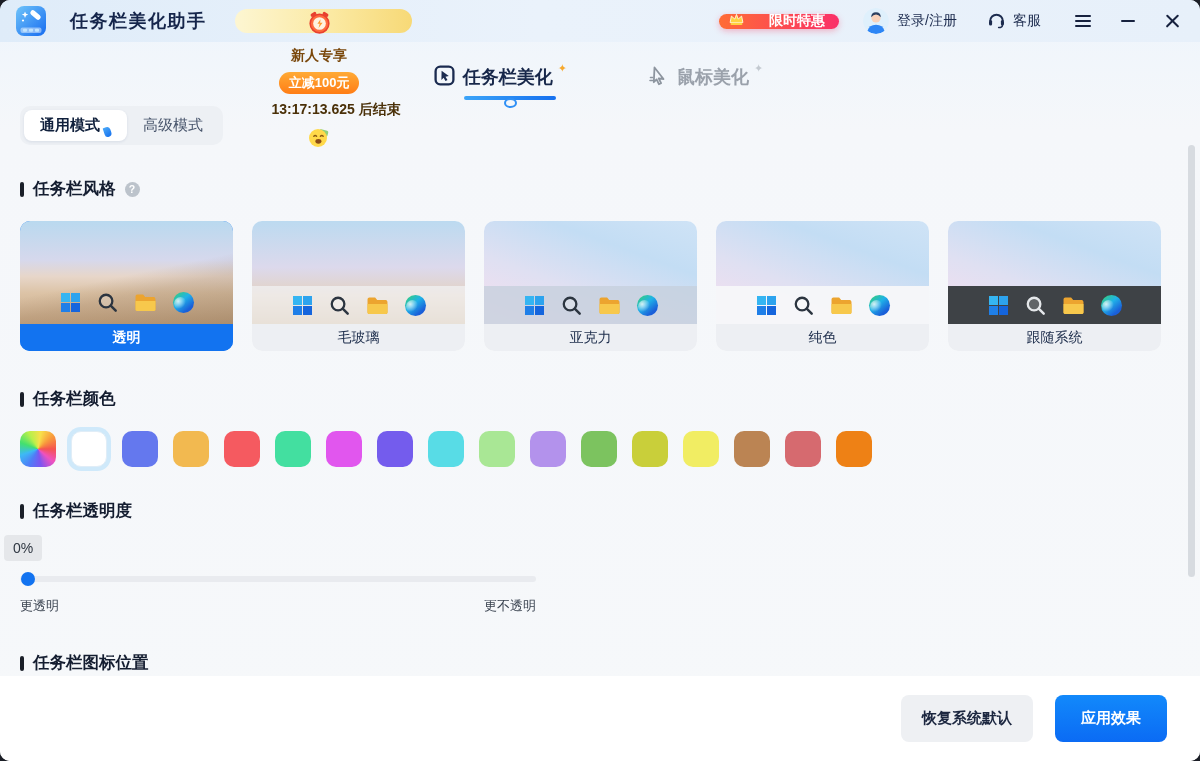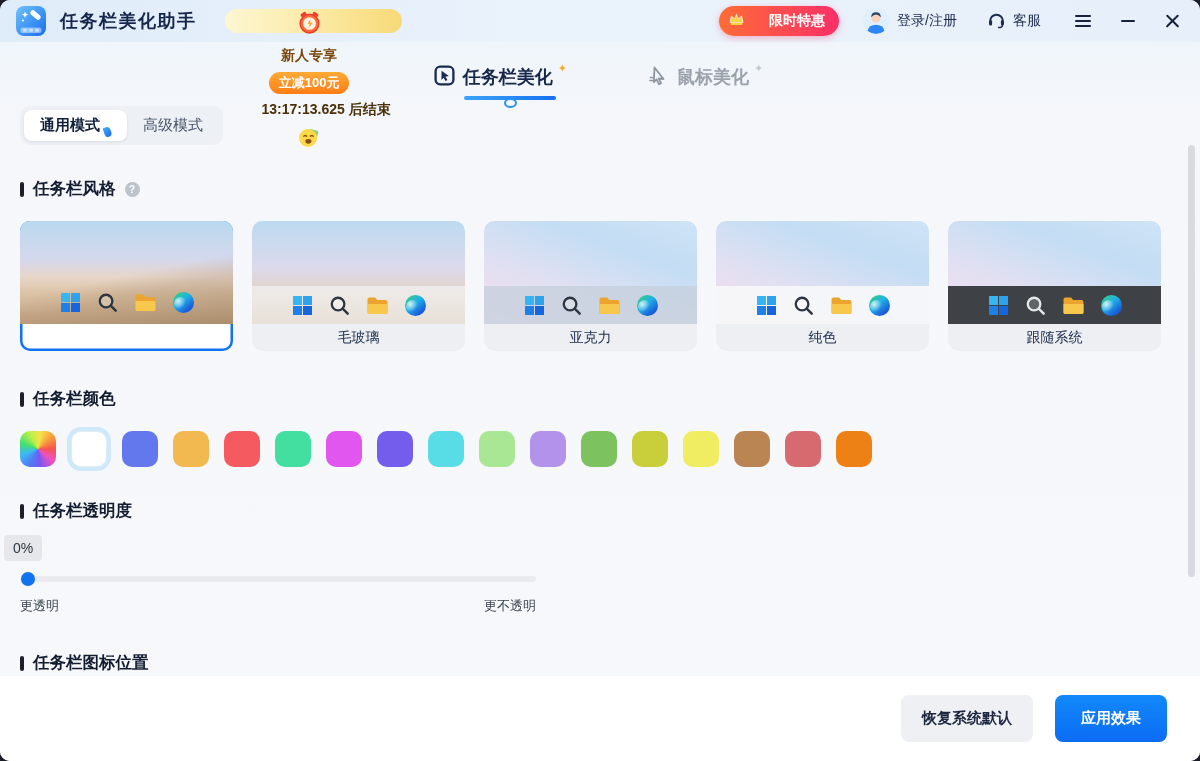--- a/index.html
+++ b/index.html
@@ -4,29 +4,29 @@
 <style>
   * { margin:0; padding:0; box-sizing:border-box; }
   html,body { width:1200px; height:761px; background:#1b1e26; font-family:"Liberation Sans","DejaVu Sans",sans-serif; }
   .window { position:relative; width:1200px; height:761px; border-radius:10px; overflow:hidden;
             background:linear-gradient(180deg,#eef5fc 0px,#f5f7fa 130px,#f6f8fa 100%); }
 
   
   .titlebar { display:flex; align-items:center; height:42px; padding:0 20px 0 16px;
               background:linear-gradient(90deg,#dfecf9 0%,#eaf2fb 45%,#e7f0fa 100%); }
   .logo { width:30px; height:30px; flex:none; }
-  .app-title { font-size:18px; font-weight:800; color:#15254b; letter-spacing:1.5px; margin-left:14px; white-space:nowrap;font-family:Liberation Serif, serif; }
+  .app-title { font-size:18px; font-weight:800; color:#15254b; letter-spacing:1.5px; margin-left:24px; white-space:nowrap;font-family:Liberation Serif, serif; }
   .promo { margin-left:28px; display:flex; align-items:center; height:24px; border-radius:16px; gap:7px;
            background:linear-gradient(90deg,#fdf6d2,#fbe9a2 55%,#f7d977); padding:0 11px 0 3px; cursor:pointer;flex-direction:column; }
   .promo-label { font-size:14px; font-weight:700; color:#7a480c; white-space:nowrap; }
   .promo-pill { background:linear-gradient(180deg,#ffaa35,#ff7d15); color:#fff; font-weight:800; font-size:13px;
                 padding:2px 10px; border-radius:11px; white-space:nowrap; }
   .promo-count { font-size:14px; font-weight:800; color:#4a3008; white-space:nowrap;margin-left:34px; }
   .tb-spacer { flex:1; }
-  .offer-btn { display:flex; align-items:center; gap:24px; height:30px; padding:0 14px 0 9px; border:none; cursor:pointer;
+  .offer-btn { display:flex; align-items:center; gap:24px; height:15px; padding:0 14px 0 9px; border:none; cursor:pointer;
                border-radius:16px; background:linear-gradient(90deg,#ff6c36,#fa2f68); color:#fff; font-weight:800;
                font-size:14px; box-shadow:0 2px 6px rgba(250,60,100,.35); white-space:nowrap; }
   .avatar { width:26px; height:26px; margin-left:24px; border-radius:50%; overflow:hidden; flex:none; cursor:pointer; }
   .login { margin-left:8px; font-size:14px; color:#1c2b4e; cursor:pointer; white-space:nowrap; }
   .support { margin-left:30px; display:flex; align-items:center; gap:7px; font-size:14px; color:#1c2b4e; cursor:pointer; white-space:nowrap; }
   .winctl { margin-left:34px; display:flex; align-items:center; gap:30px; }
   .hamburger { display:flex; flex-direction:column; gap:3px; cursor:pointer; }
   .hamburger i { display:block; width:16px; height:2.2px; background:#17223f; border-radius:1px; }
   .min-btn { width:14px; height:2.2px; background:#17223f; border-radius:1px; cursor:pointer; }
   .close-btn { position:relative; width:15px; height:15px; cursor:pointer; }
@@ -274,20 +274,21 @@
               </span>
             <span>
                 <svg width="23" height="19" viewBox="0 0 24 20">
                   <path d="M1.5 3.5a2 2 0 0 1 2-2h6l2.2 2.7h8.8a2 2 0 0 1 2 2V17a2 2 0 0 1-2 2h-17a2 2 0 0 1-2-2z" fill="#eca42f"></path>
                   <path d="M1.5 8.5h21V17a2 2 0 0 1-2 2h-17a2 2 0 0 1-2-2z" fill="#f7c84c"></path>
                 </svg>
               </span>
             <span class="edge-ico"></span>
           </div>
         </div>
+        <div class="card-label">透明</div>
       </div>
 
       <div class="card">
         <div class="preview wp-desert2">
           <div class="dock dock-frosted">
             <span>
                 <svg width="21" height="21" viewBox="0 0 21 21">
                   <rect x="1" y="1" width="9" height="9" fill="#35b5f2"></rect>
                   <rect x="11" y="1" width="9" height="9" fill="#2da3ee"></rect>
                   <rect x="1" y="11" width="9" height="9" fill="#1f7fe8"></rect>

